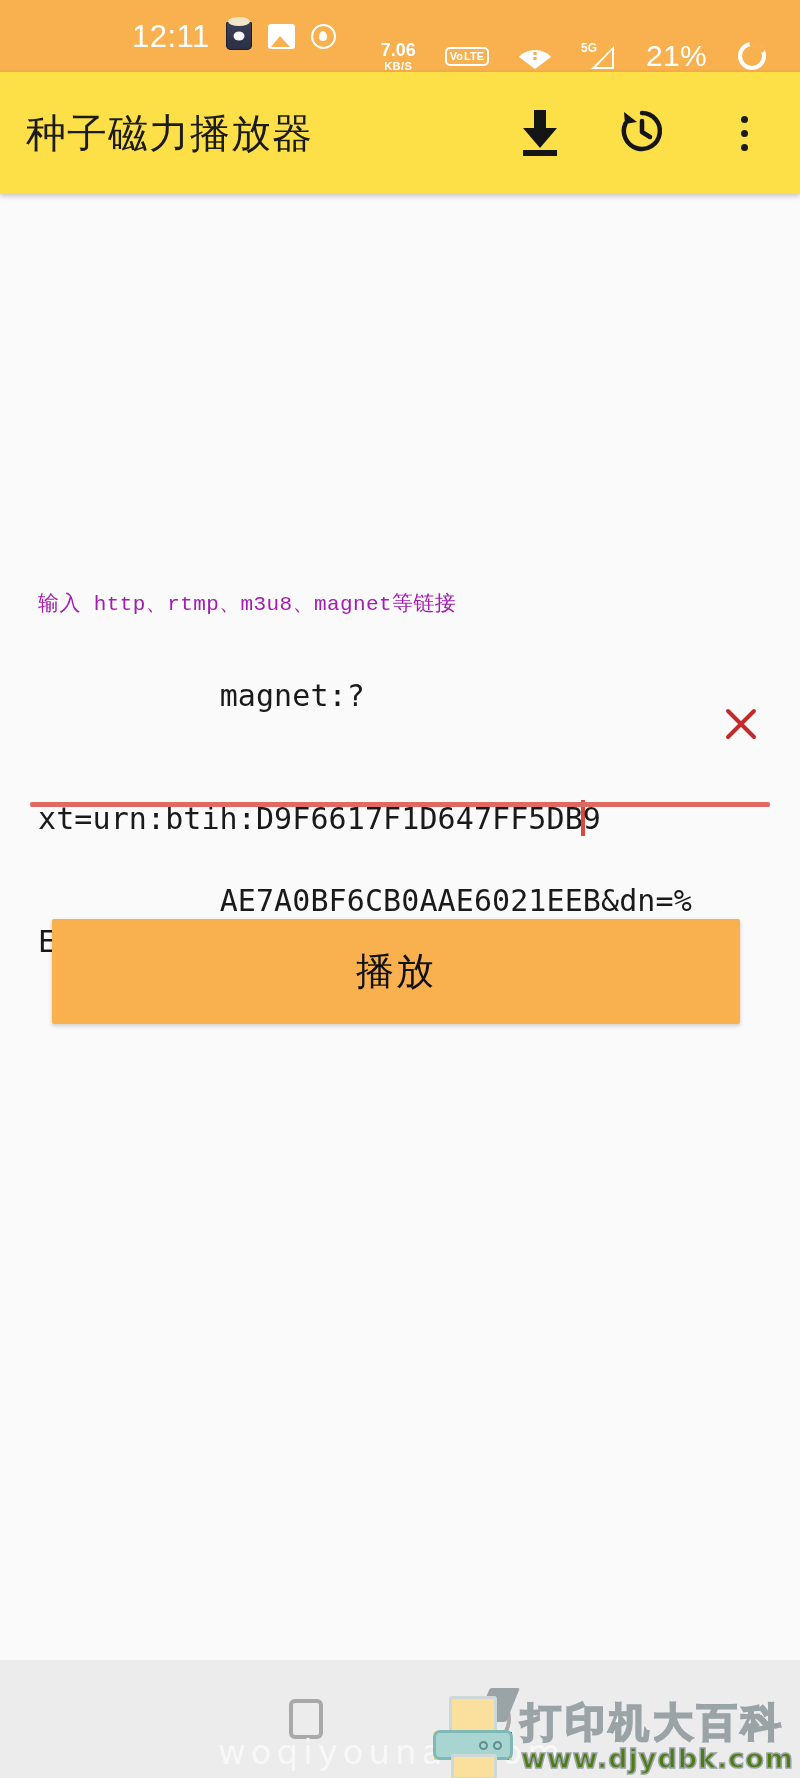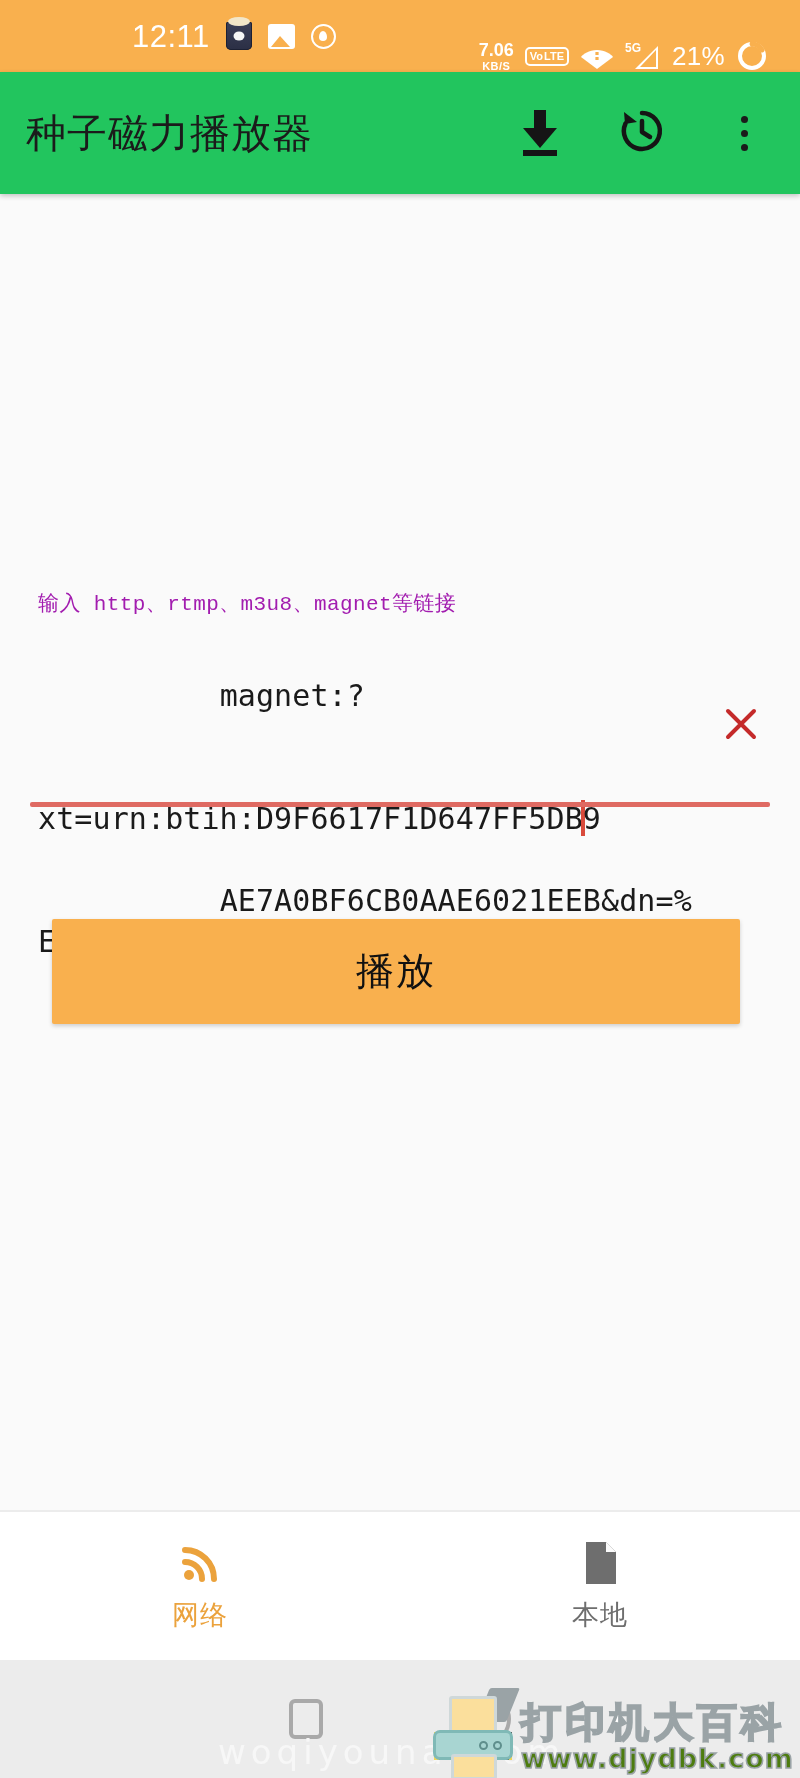--- a/index.html
+++ b/index.html
@@ -45,37 +45,37 @@
   .status-time {
     color: #ffffff;
     font-size: 31px;
     font-weight: 500;
     letter-spacing: 0.5px;
     line-height: 1;
   }
   .status-right {
     display: flex;
     align-items: center;
-    gap: 11px;
+    gap: 29px;
     margin-left: auto;
     margin-right: 10px;
     margin-top: 40px;
   }
   .net-speed {
     display: flex;
     flex-direction: column;
     align-items: center;
     line-height: 1;
     color: #ffffff;
   }
   .net-speed .rate { font-size: 18px; font-weight: 600; }
   .net-speed .unit { font-size: 11px; font-weight: 600; margin-top: 2px; letter-spacing: .5px;}
   .battery-pct {
     color: #ffffff;
-    font-size: 26px;
+    font-size: 30px;
     font-weight: 500;
     letter-spacing: 0.3px;
   }
   .volte-box {
     border: 2.5px solid #ffffff;
     border-radius: 5px;
     color: #ffffff;
     font-size: 11px;
     font-weight: 700;
     line-height: 1;
@@ -140,21 +140,21 @@
     left: 50%; top: 50%;
     transform: translate(-50%,-50%);
     width: 8px; height: 10px;
     background: #ffffff;
     border-radius: 50% 50% 50% 50% / 60% 60% 40% 40%;
   }
 
   
   .app-bar {
     height: 122px;
-    background: #22c55e;
+    background: #fde047;
     display: flex;
     align-items: center;
     padding: 0 24px 0 26px;
     box-sizing: border-box;
     flex: 0 0 auto;
     box-shadow: 0 2px 5px rgba(0,0,0,0.22);
     z-index: 5;
     position: relative;
   }
   .app-title {
@@ -549,44 +549,20 @@
           </svg>
         </span>
       </div>
     </div>
 
     <div class="underline"></div>
 
     <button class="play-button">播放</button>
   </div>
 
-  <div class="bottom-nav">
-
-    <div class="nav-item active">
-      <span class="nav-icon">
-        <svg width="46" height="46" viewBox="0 0 46 46" aria-hidden="true">
-          <circle cx="12" cy="35" r="5" fill="#EBA23C"></circle>
-          <path d="M8 22 A17 17 0 0 1 25 39" fill="none" stroke="#EBA23C" stroke-width="6" stroke-linecap="round"></path>
-          <path d="M8 10 A29 29 0 0 1 37 39" fill="none" stroke="#EBA23C" stroke-width="6" stroke-linecap="round"></path>
-        </svg>
-      </span>
-      <span class="nav-label">网络</span>
-    </div>
-
-    <div class="nav-item inactive">
-      <span class="nav-icon">
-        <svg width="40" height="46" viewBox="0 0 40 46" aria-hidden="true">
-          <path d="M6 2 L26 2 L36 12 L36 44 L6 44 Z" fill="#6e6e6e"></path>
-          <path d="M26 2 L26 12 L36 12 Z" fill="#fbfbfb"></path>
-        </svg>
-      </span>
-      <span class="nav-label">本地</span>
-    </div>
-
-  </div>
 
   <div class="android-nav">
     <div class="nav-square"></div>
     <div class="nav-circle"></div>
 
     <div class="wm-left">woqiyounai.com</div>
 
     <div class="wm-right">
       <div class="printer">
         <span class="arm"></span>

